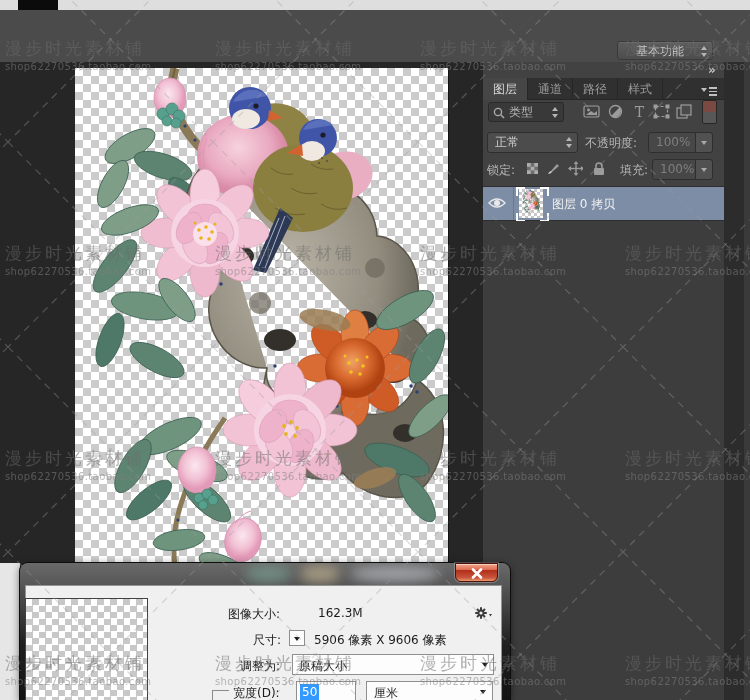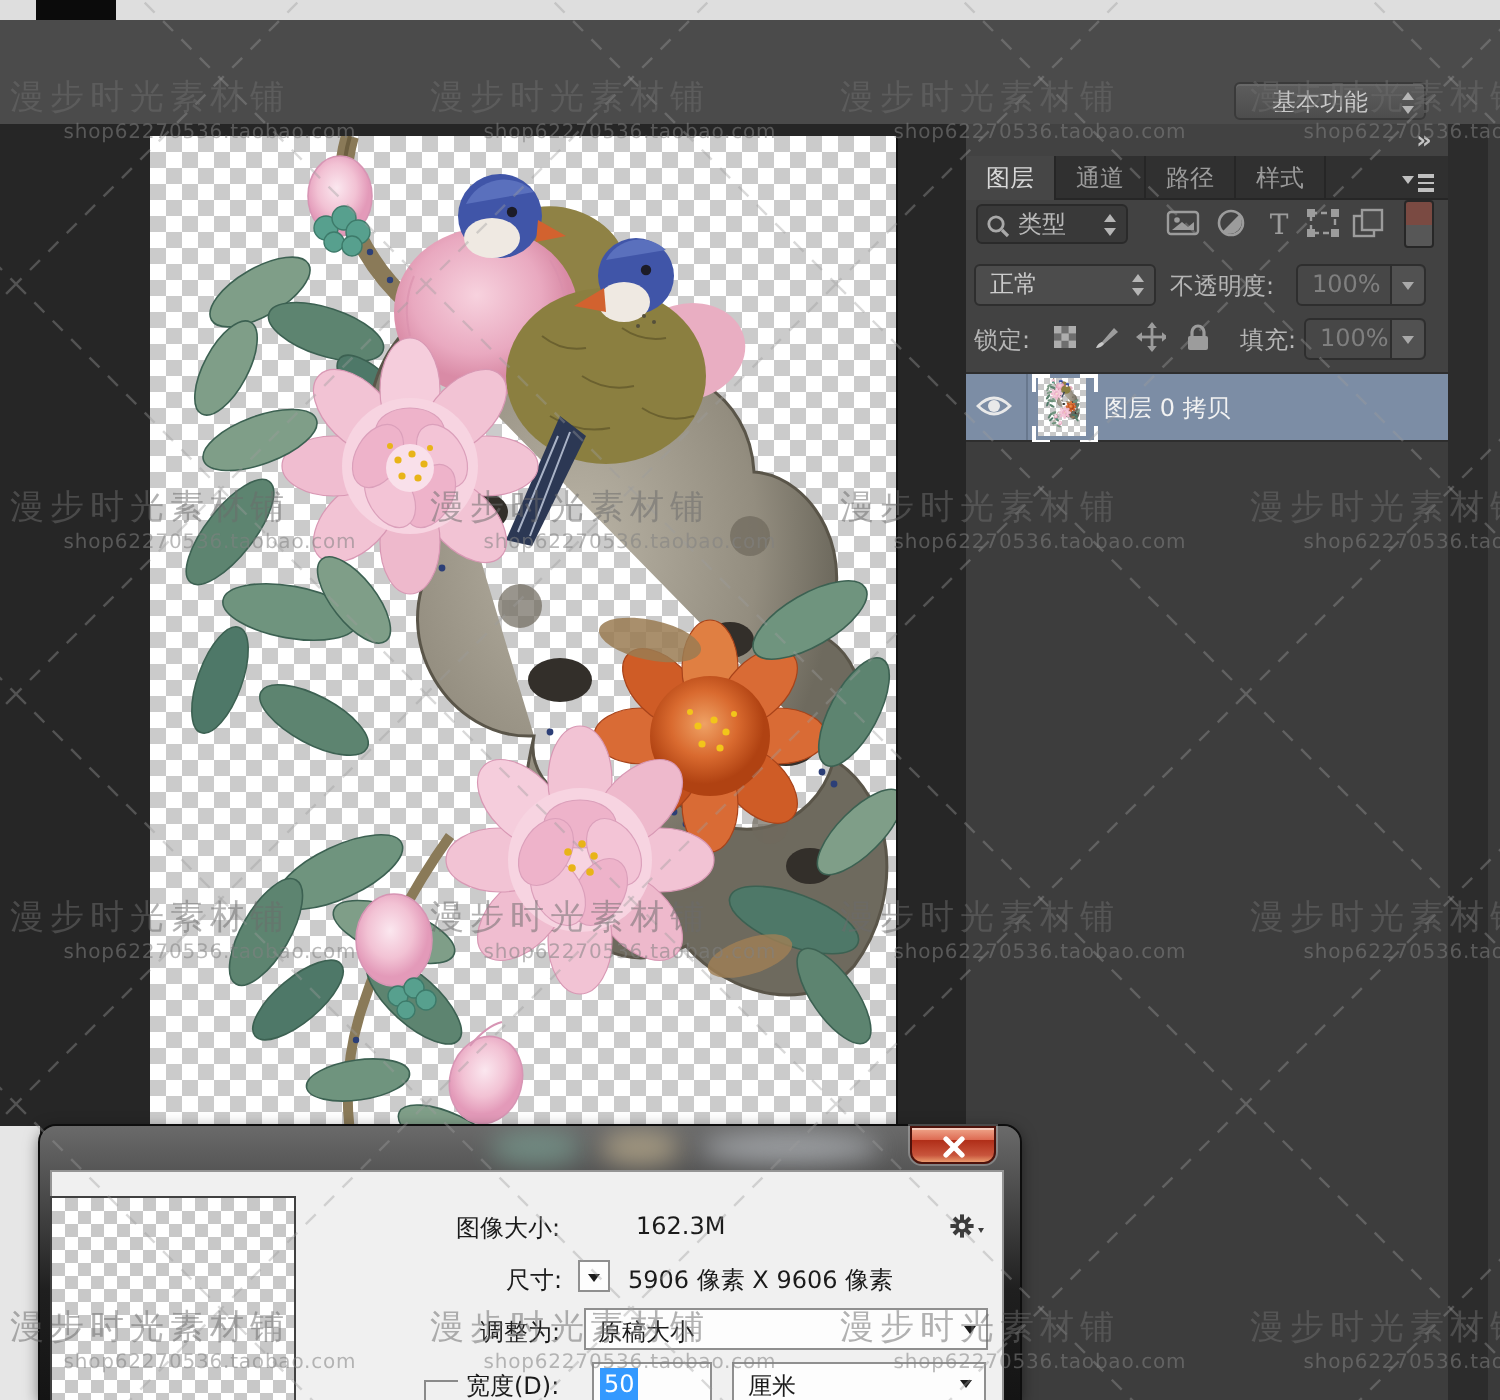--- a/index.html
+++ b/index.html
@@ -78,21 +78,21 @@
   .dtext{position:absolute;color:#1b1b1b;font-size:12px;white-space:nowrap;}
   .white-btn{position:absolute;background:#fdfdfd;border:1px solid #8f8f8f;box-sizing:border-box;}
   .tri-dn{position:absolute;width:0;height:0;border-left:3.5px solid transparent;border-right:3.5px solid transparent;border-top:4.5px solid #1a1a1a;}
   .sel{background:#3399ff;color:#fff;}
   .link-bracket{left:212px;top:690px;width:16px;height:10px;border-left:1px solid #8a8a8a;border-top:1px solid #8a8a8a;}
 
   
   #wm-layer{left:0;top:0;width:750px;height:700px;pointer-events:none;z-index:50;}
   .wm{position:absolute;width:200px;text-align:left;}
   .wm .l1{font-family:"DejaVu Serif","Liberation Serif",serif;font-size:17px;letter-spacing:3px;color:rgba(108,108,108,.52);}
-  .wm .l2{font-size:10px;letter-spacing:.4px;color:rgba(130,130,130,.55);margin-top:1px;text-align:center;}
+  .wm .l2{font-size:10px;letter-spacing:.4px;color:rgba(130,130,130,.55);margin-top:1px;}
 </style>
 </head>
 <body>
 
 <div class="screen">
 
   <svg width="0" height="0" style="position:absolute">
     <defs>
       <radialGradient id="pinkG" cx="45%" cy="40%">
           <stop offset="0%" stop-color="#fbe7ef"></stop>

